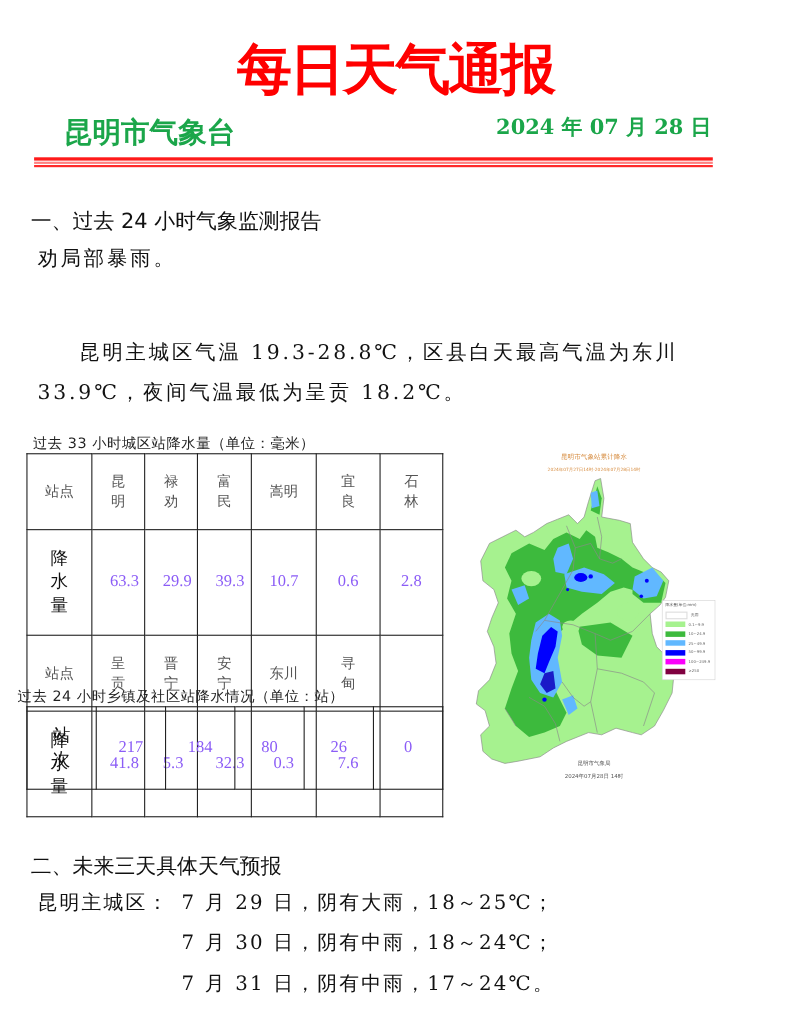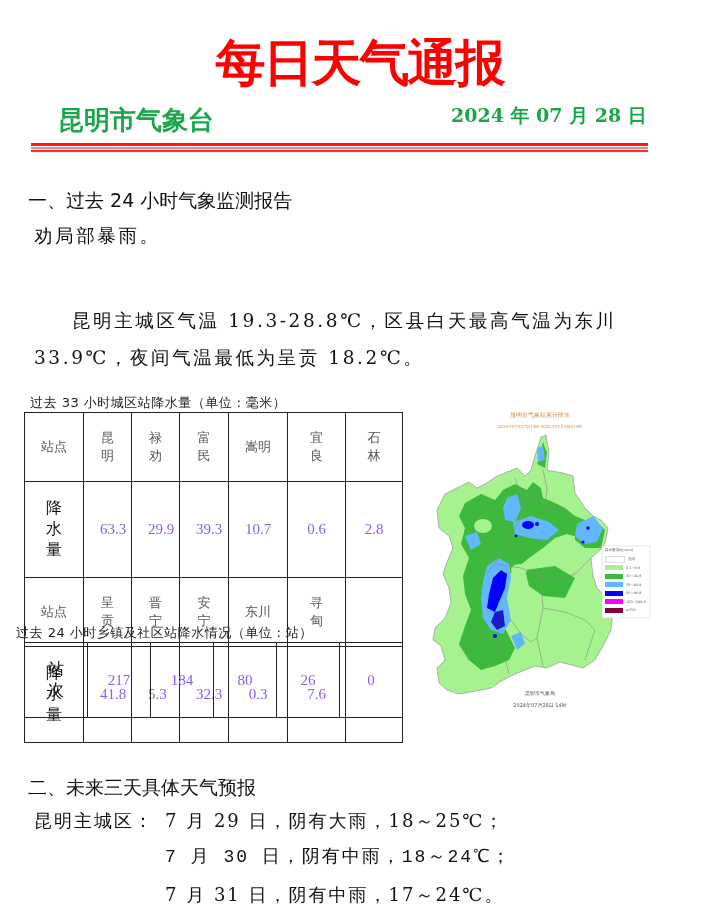--- a/index.html
+++ b/index.html
@@ -204,15 +204,15 @@
   <div class="abs maptxt" style="left:60px; width:110px; top:292px; text-align:center; font-size:5px; color:#555;">昆明市气象局</div>
   <div class="abs maptxt" style="left:50px; width:130px; top:304px; text-align:center; font-size:5px; color:#555;">2024年07月28日 14时</div>
 </div>
 
 <div class="abs h1" style="top:775px;">二、未来三天具体天气预报</div>
 <div class="abs fc" style="top:802px;">
   <div style="display:flex;">
     <span style="width:131px;">昆明主城区：</span>
     <span>7 月 29 日，阴有大雨，18～25℃；</span>
   </div>
-  <div style="padding-left:131px;font-family:Liberation Mono, monospace;">7 月 30 日，阴有中雨，18～24℃；</div>
+  <div style="padding-left:131px;">7 月 30 日，阴有中雨，18～24℃；</div>
   <div style="padding-left:131px;">7 月 31 日，阴有中雨，17～24℃。</div>
 </div>
 
 </body></html>

